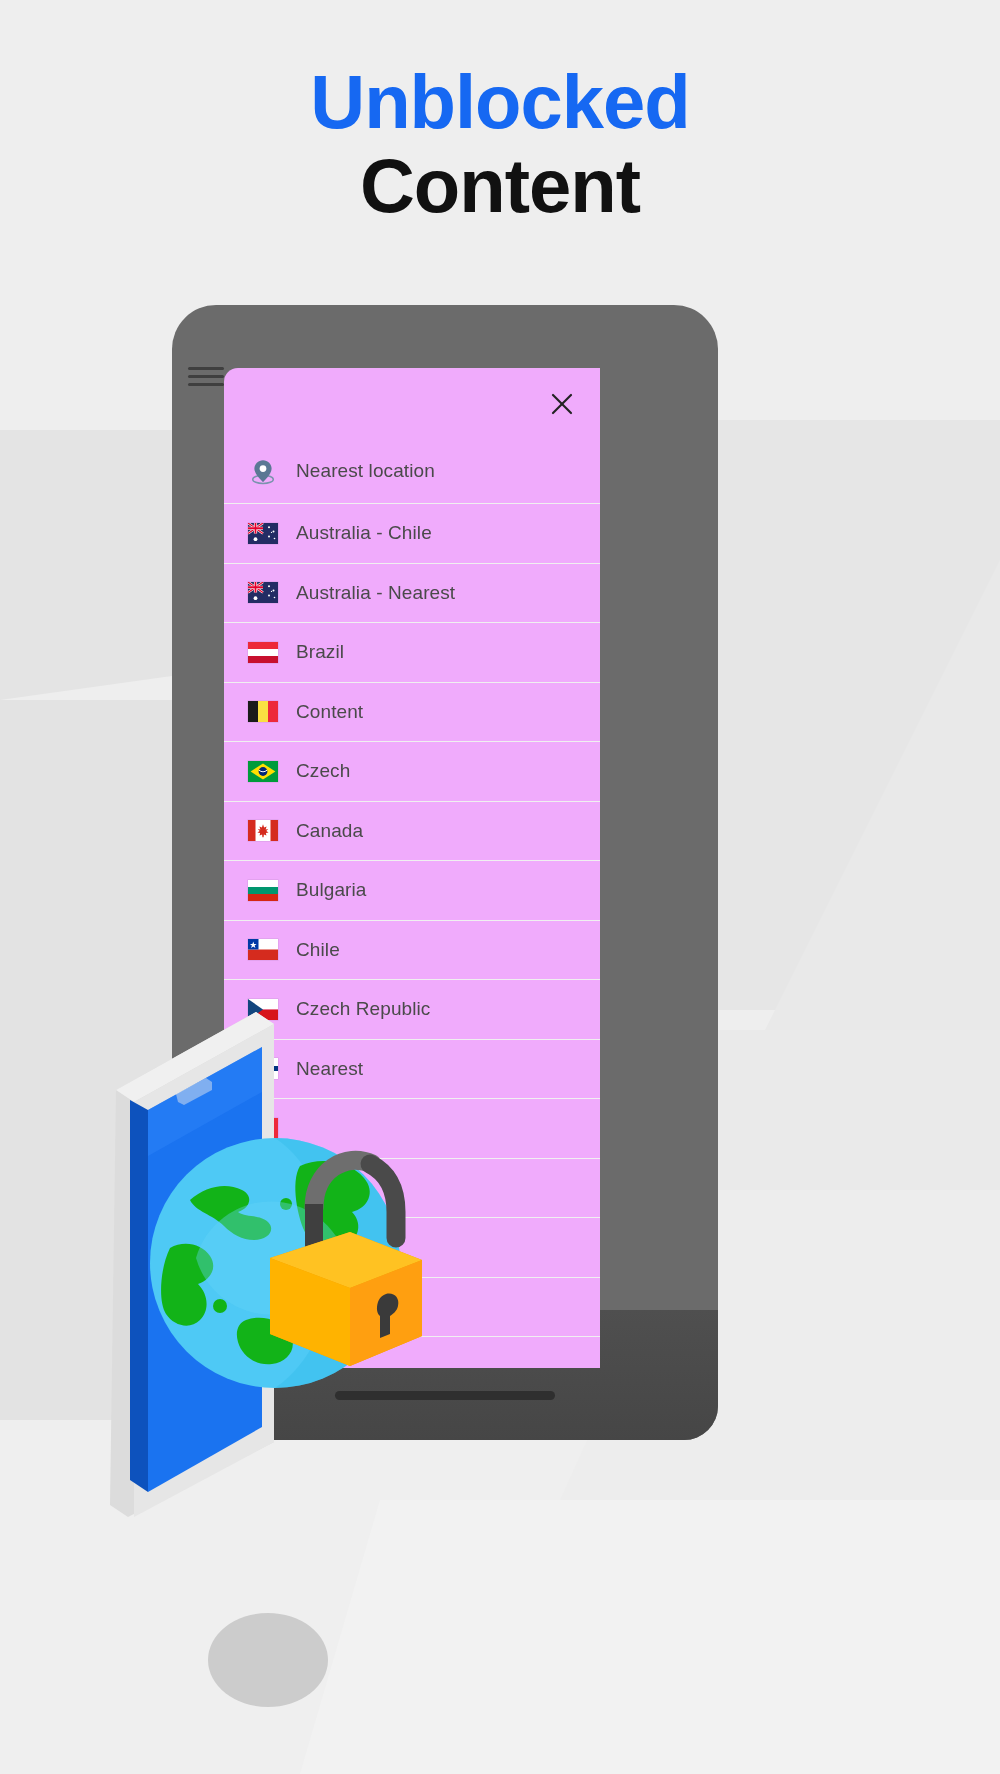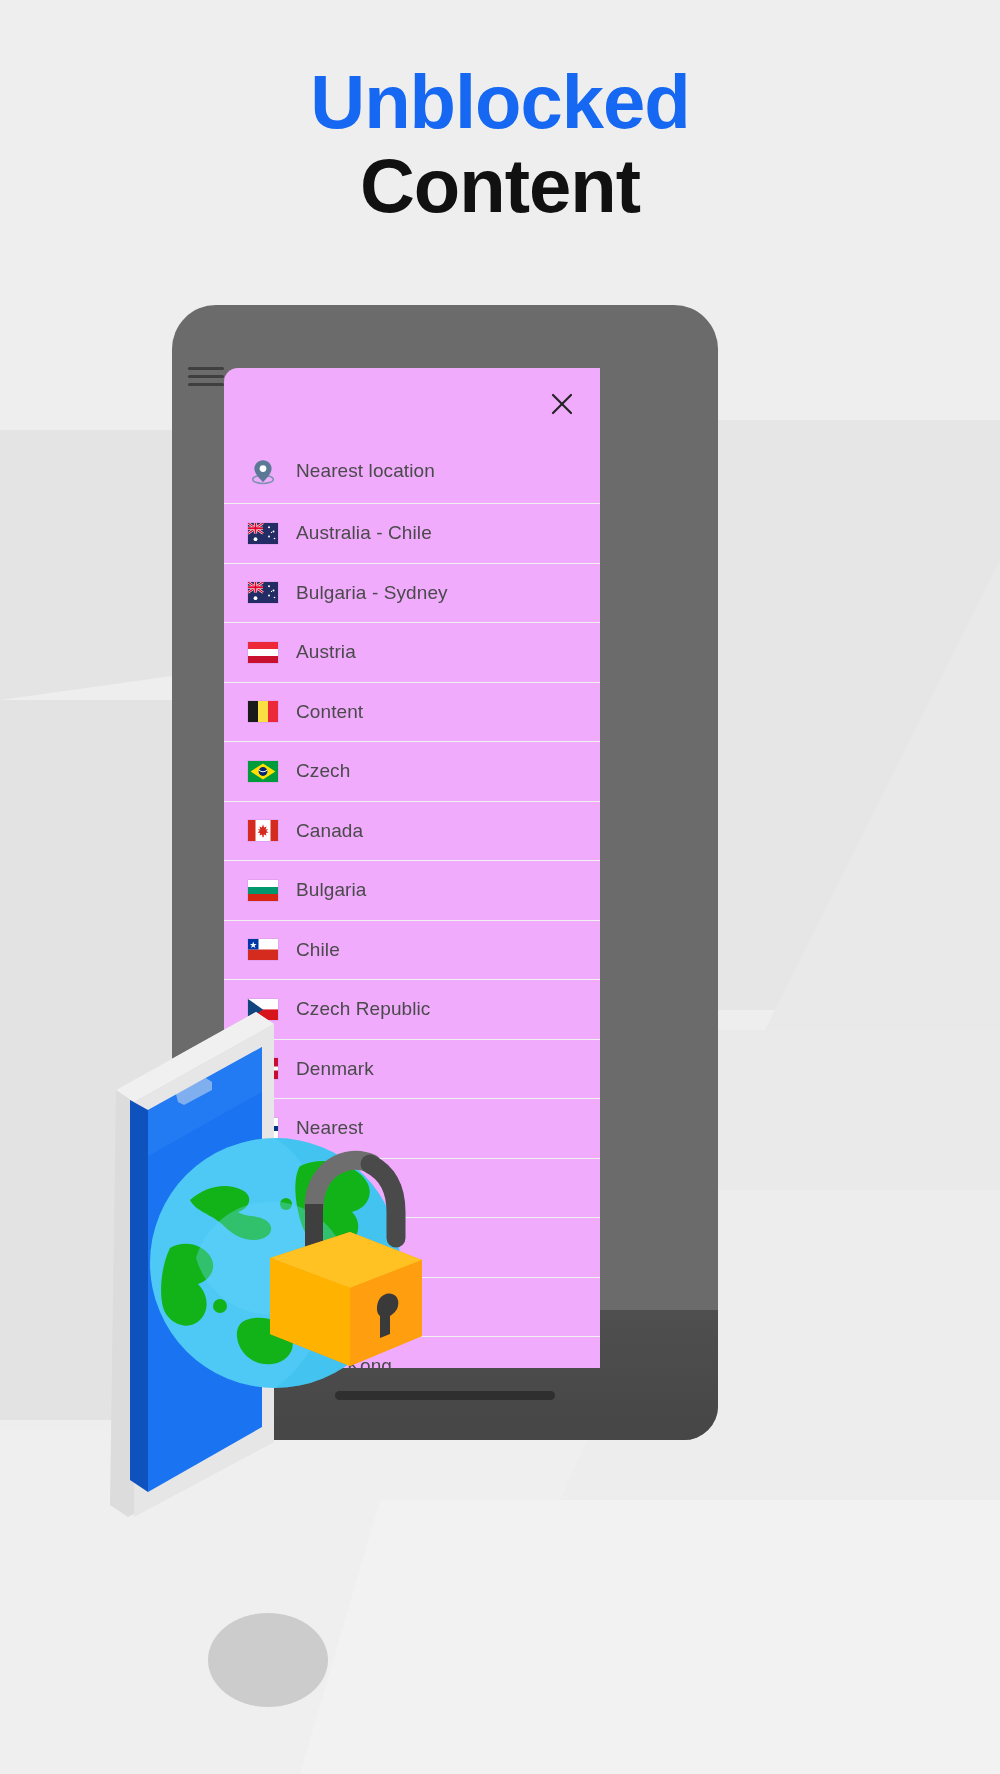--- a/index.html
+++ b/index.html
@@ -204,31 +204,31 @@
        <path d="M7.5 0 V10.5 M0 5.25 H15" stroke="#fff" stroke-width="3.2"></path>
        <path d="M7.5 0 V10.5 M0 5.25 H15" stroke="#e4002b" stroke-width="1.8"></path>
        <circle cx="7.5" cy="16.2" r="1.9" fill="#fff"></circle>
        <circle cx="21" cy="4.2" r="1.0" fill="#fff"></circle>
        <circle cx="25.5" cy="8.4" r="1.0" fill="#fff"></circle>
        <circle cx="21" cy="13.6" r="1.0" fill="#fff"></circle>
        <circle cx="26.5" cy="15.5" r="0.8" fill="#fff"></circle>
        <circle cx="23.5" cy="9.4" r="0.6" fill="#fff"></circle>
           </svg>
         </span>
-        <span class="label">Bulgaria - Sydney</span>
+        <span class="label">Australia - Nearest</span>
       </div>
       <div class="row">
         <span class="ico">
           <svg class="flag" viewBox="0 0 30 21" width="30" height="21">
             <rect width="30" height="7" y="0" fill="#ed2939"></rect>
        <rect width="30" height="7" y="7" fill="#ffffff"></rect>
        <rect width="30" height="7" y="14" fill="#c8102e"></rect>
           </svg>
         </span>
-        <span class="label">Austria</span>
+        <span class="label">Brazil</span>
       </div>
       <div class="row">
         <span class="ico">
           <svg class="flag" viewBox="0 0 30 21" width="30" height="21">
             <rect width="10" height="21" x="0" fill="#1a1a1a"></rect>
        <rect width="10" height="21" x="10" fill="#fae042"></rect>
        <rect width="10" height="21" x="20" fill="#ed2939"></rect>
           </svg>
         </span>
         <span class="label">Content</span>
@@ -282,30 +282,20 @@
       </div>
       <div class="row">
         <span class="ico">
           <svg class="flag" viewBox="0 0 30 21" width="30" height="21">
             <rect width="30" height="10.5" y="0" fill="#ffffff"></rect>
        <rect width="30" height="10.5" y="10.5" fill="#d7141a"></rect>
        <path d="M0 0 L15 10.5 L0 21 Z" fill="#11457e"></path>
           </svg>
         </span>
         <span class="label">Czech Republic</span>
-      </div>
-      <div class="row">
-        <span class="ico">
-          <svg class="flag" viewBox="0 0 30 21" width="30" height="21">
-            <rect width="30" height="21" fill="#c60c30"></rect>
-       <rect x="9" y="0" width="4" height="21" fill="#fff"></rect>
-       <rect x="0" y="8.5" width="30" height="4" fill="#fff"></rect>
-          </svg>
-        </span>
-        <span class="label">Denmark</span>
       </div>
       <div class="row">
         <span class="ico">
           <svg class="flag" viewBox="0 0 30 21" width="30" height="21">
             <rect width="30" height="21" fill="#ffffff"></rect>
        <rect x="8.5" y="0" width="5" height="21" fill="#003580"></rect>
        <rect x="0" y="8" width="30" height="5" fill="#003580"></rect>
           </svg>
         </span>
         <span class="label">Nearest</span>

